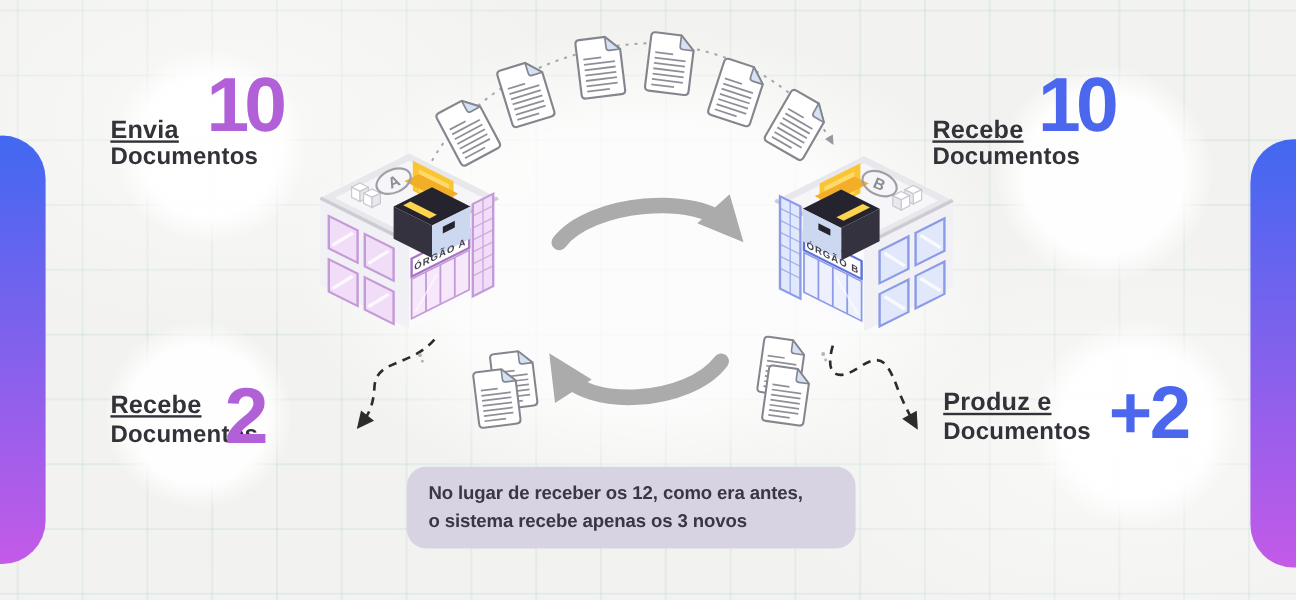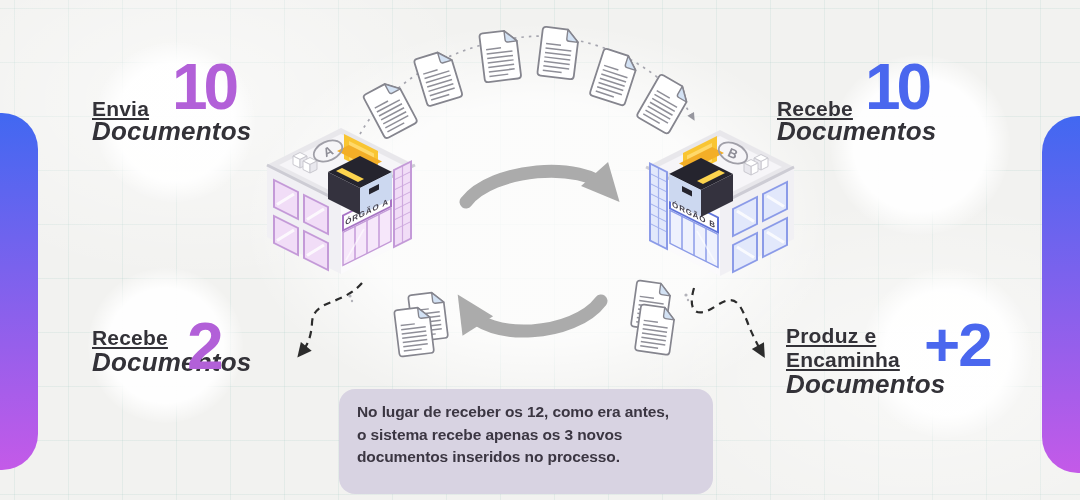--- a/index.html
+++ b/index.html
@@ -20,36 +20,36 @@
   .blob{position:absolute;border-radius:50%;
     background:radial-gradient(ellipse, rgba(255,255,255,.75) 42%, rgba(255,255,255,0) 70%);}
   .pill{position:absolute;width:72px;height:357px;border-radius:40px;
     background:linear-gradient(180deg, var(--pill-top), var(--pill-bottom));}
   .pill.left{left:-34px;top:113px;}
   .pill.right{right:-34px;top:116px;}
 
   .badge{position:absolute;}
   .badge .t1,.badge .t2{display:block;font-weight:700;font-size:21px;line-height:24px;
     color:var(--text-dark);letter-spacing:.2px;text-decoration:underline;}
-  .badge .sub{display:block;font-weight:700;font-size:26px;line-height:24px;
-    color:var(--text-dark);letter-spacing:.2px;font-style:italic;}
+  .badge .sub{display:block;font-weight:700;font-size:20px;line-height:24px;
+    color:var(--text-dark);letter-spacing:.2px;}
   .badge .num{position:absolute;font-weight:700;font-size:64px;line-height:.92;letter-spacing:-4px;}
   .num.purple{color:var(--purple);}
   .num.blue{color:var(--blue);}
   #badge-tl .btxt{margin-top:34px;} #badge-tl .t1{line-height:21px;}
   #badge-tl .num{left:80px;top:-6px;}
   #badge-tr .btxt{margin-top:34px;} #badge-tr .t1{line-height:21px;}
   #badge-tr .num{left:88px;top:-6px;}
   #badge-bl .btxt{margin-top:6px;}
   #badge-bl .num{left:95px;top:-4px;font-size:66px;}
   #badge-br .btxt{margin-top:4px;}
   #badge-br .num{left:138px;top:-4px;font-size:62px;letter-spacing:-2px;}
 
   .bubble{position:absolute;left:339px;top:389px;width:374px;box-sizing:border-box;
-    background:var(--bubble-bg);border-radius:16px;padding:12px 18px 25px 18px;}
+    background:var(--bubble-bg);border-radius:16px;padding:12px 18px 11px 18px;}
   .bubble span{display:block;font-weight:700;font-size:15.5px;line-height:22.5px;
     color:var(--bubble-text);letter-spacing:-.1px;}
 
   .bldg{position:absolute;}
   svg text{font-family:"Liberation Sans",sans-serif;}
   .bA{--acc:#c49ad8;--accD:#a875c5;--glass:#f1ddf7;--glassL:#f6e7fa;}
   .bB{--acc:#8b9be8;--accD:#5f74da;--glass:#e2e8fb;--glassL:#eef1fd;}
   .overlay{position:absolute;left:0;top:0;}
 </style>
 </head>
@@ -233,27 +233,25 @@
     <div class="btxt">
       <span class="t1">Recebe</span>
       <span class="sub">Documentos</span>
     </div>
   </div>
 
   <div class="badge" id="badge-br" style="left:786px;top:320px;width:240px;height:90px;">
     <span class="num blue">+2</span>
     <div class="btxt">
       <span class="t1">Produz e</span>
-      <span class="t2">Encaminha</span>
       <span class="sub">Documentos</span>
     </div>
   </div>
 
   <div class="bubble">
     <span>No lugar de receber os 12, como era antes,</span>
     <span>o sistema recebe apenas os 3 novos</span>
-    <span>documentos inseridos no processo.</span>
   </div>
 
   <div class="pill left"></div>
   <div class="pill right"></div>
 
 </div>
 
 </body></html>

